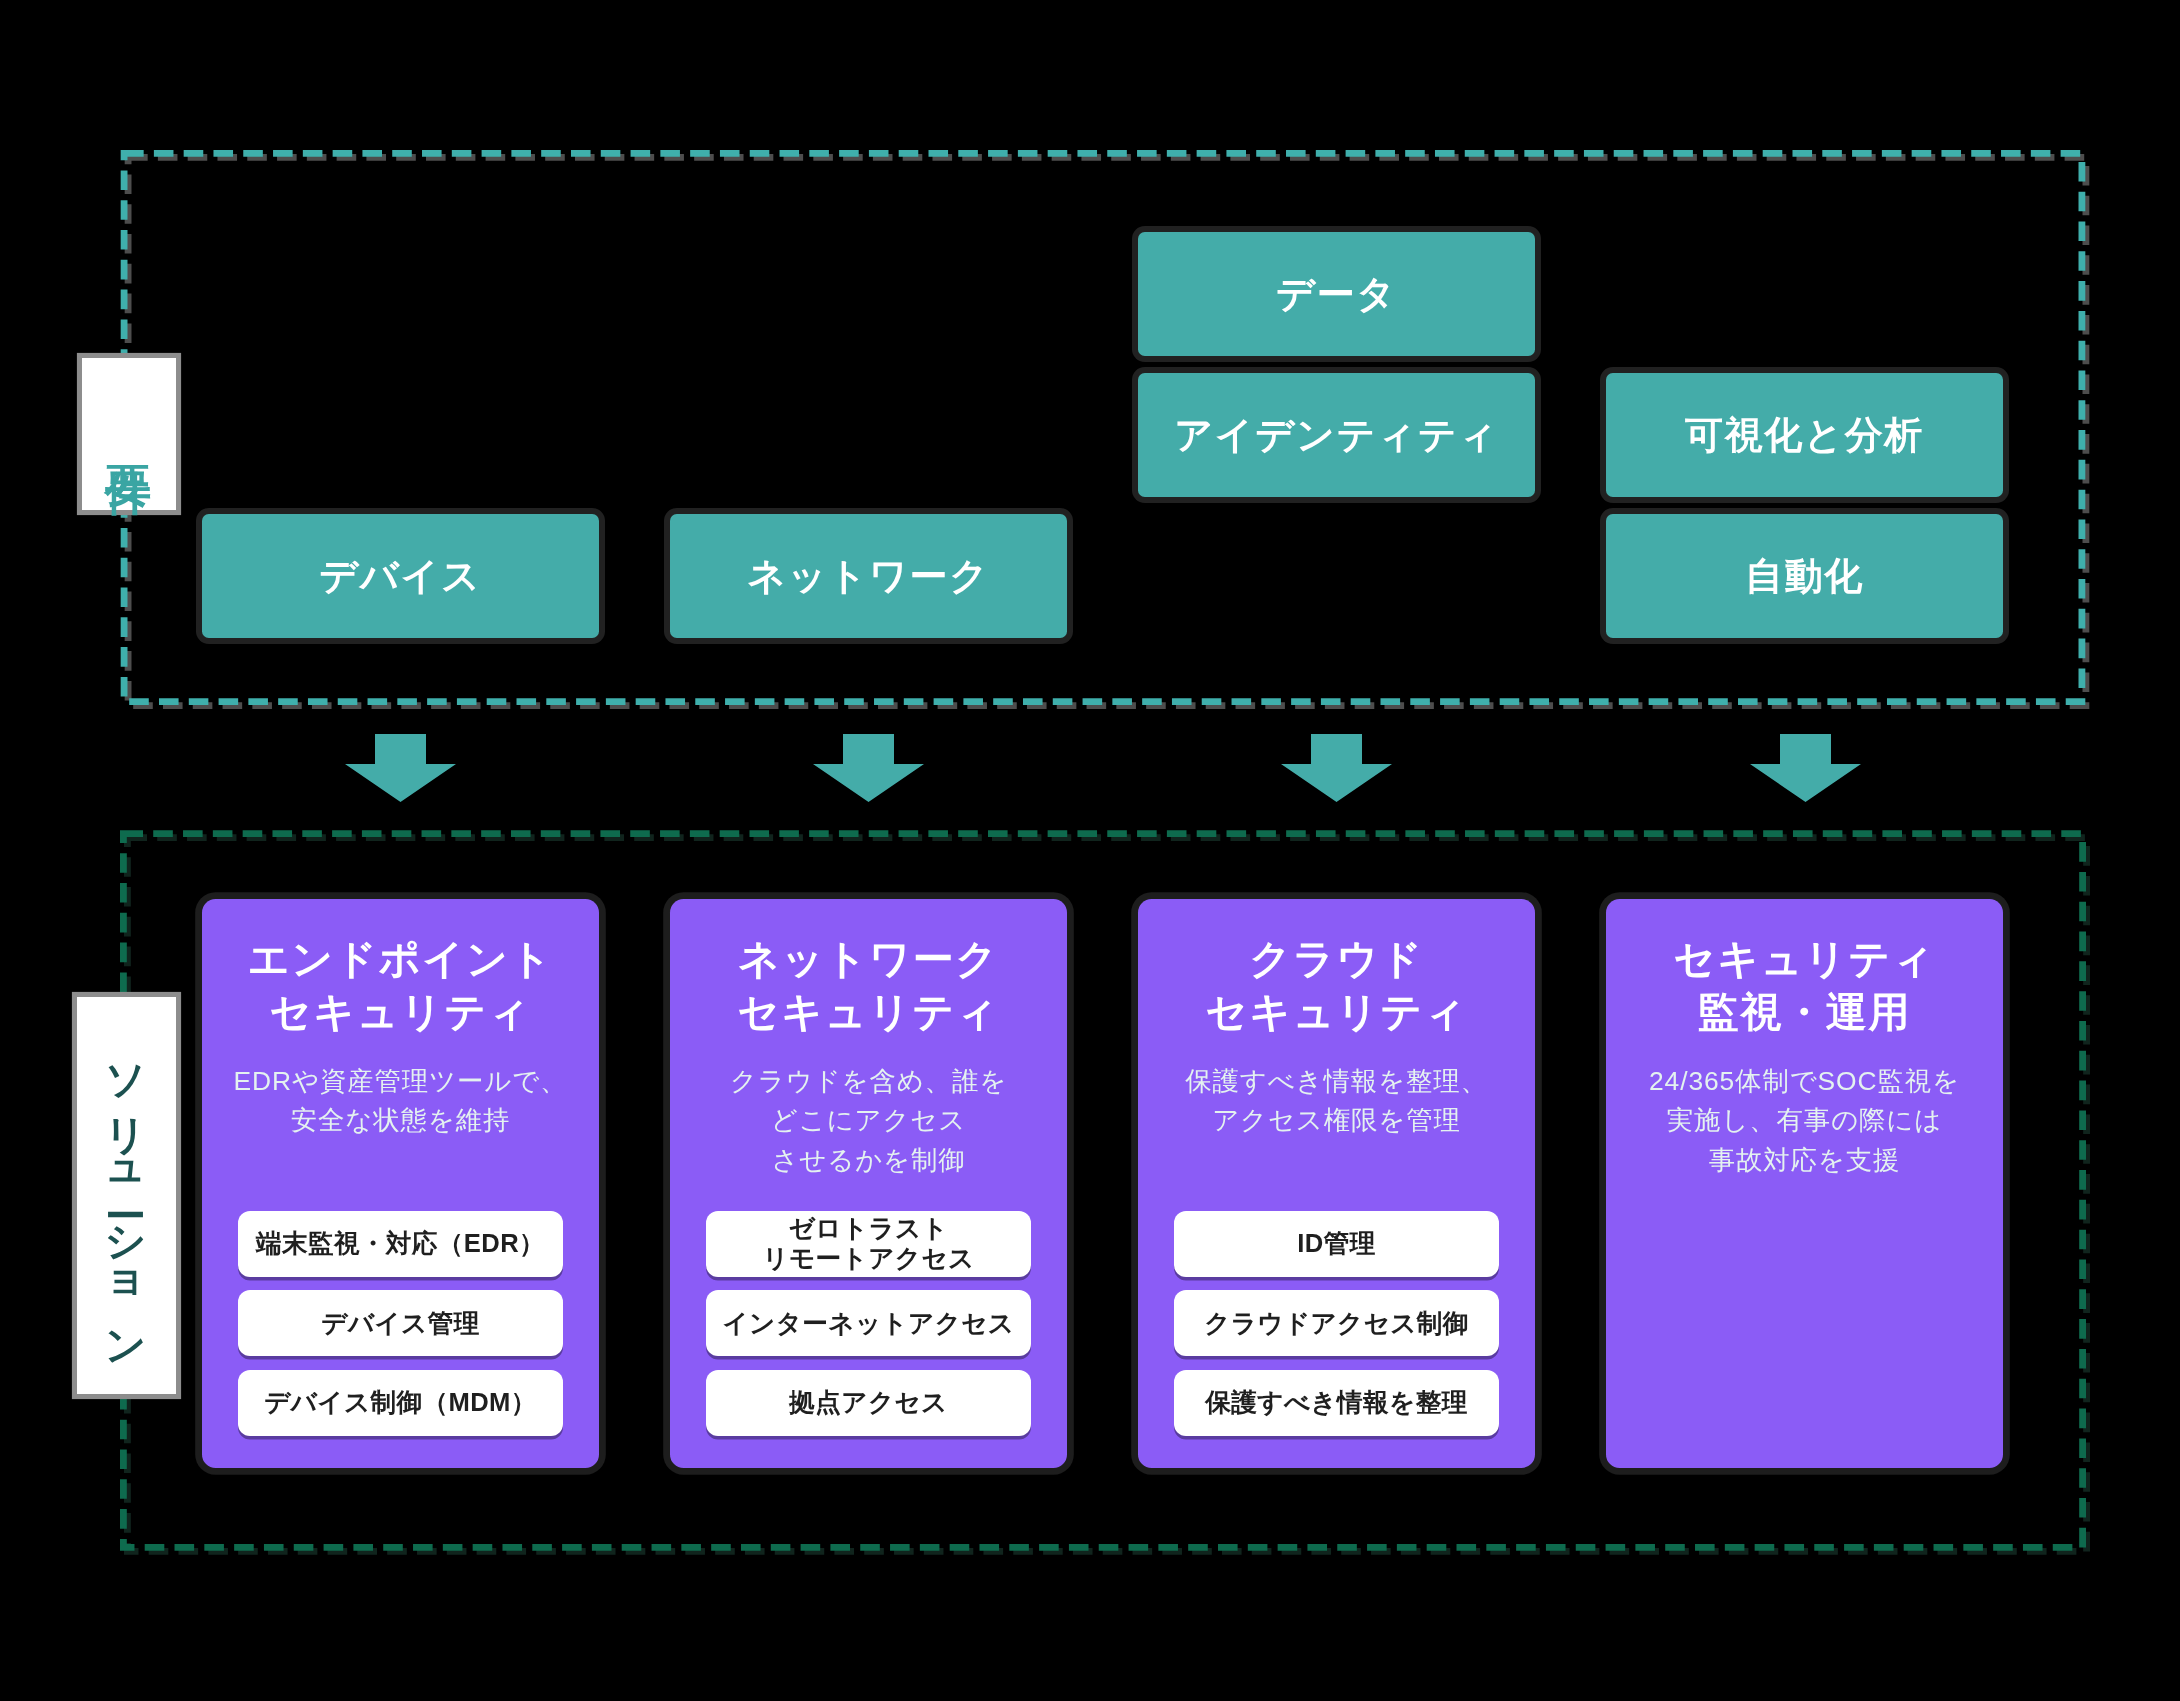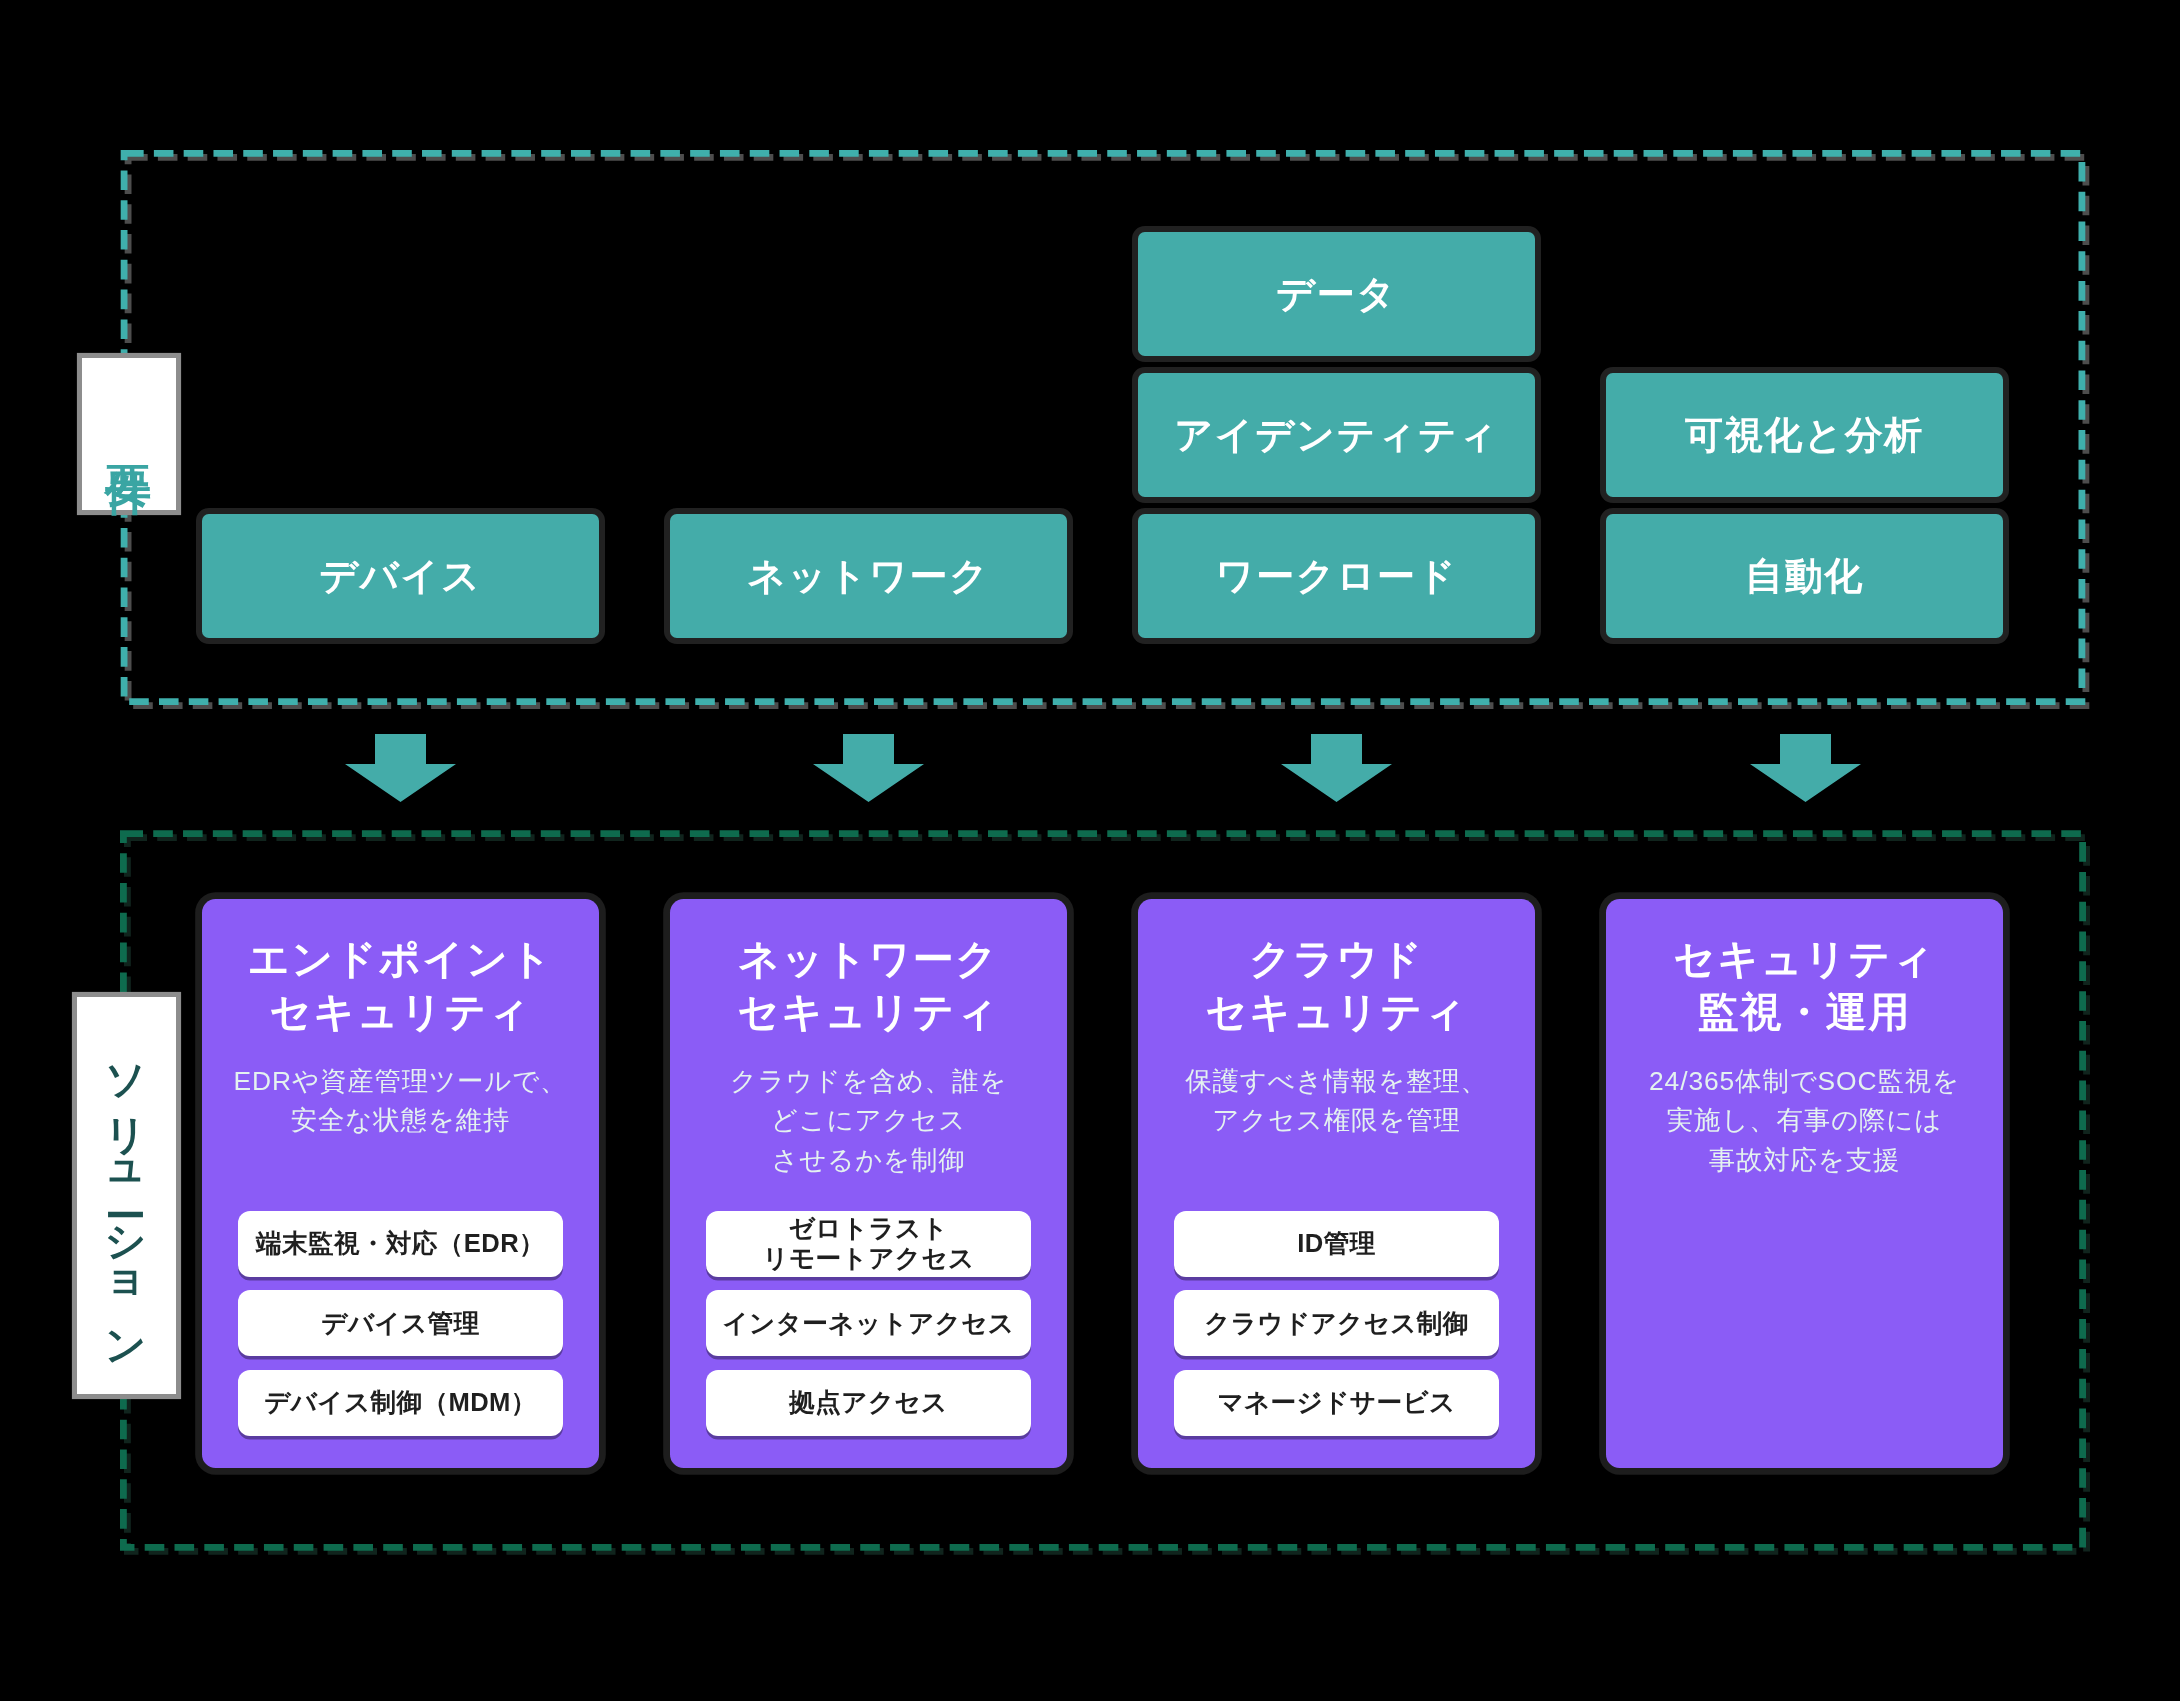--- a/index.html
+++ b/index.html
@@ -181,23 +181,20 @@
     <span>アイデンティティ</span>
   </div>
   <div class="req-box col4 row-mid">
     <span>可視化と分析</span>
   </div>
   <div class="req-box col1 row-bot">
     <span>デバイス</span>
   </div>
   <div class="req-box col2 row-bot">
     <span>ネットワーク</span>
-  </div>
-  <div class="req-box col3 row-bot">
-    <span>ワークロード</span>
   </div>
   <div class="req-box col4 row-bot">
     <span>自動化</span>
   </div>
 
   <div class="down-arrow arrow1"></div>
   <div class="down-arrow arrow2"></div>
   <div class="down-arrow arrow3"></div>
   <div class="down-arrow arrow4"></div>
 
@@ -228,21 +225,21 @@
   </div>
 
   <div class="sol-card col3">
     <h3 class="card-title">クラウド
 セキュリティ</h3>
     <p class="card-desc">保護すべき情報を整理、
 アクセス権限を管理</p>
     <div class="card-items">
       <div class="sol-item">ID管理</div>
       <div class="sol-item">クラウドアクセス制御</div>
-      <div class="sol-item">マネージドサービス</div>
+      <div class="sol-item">保護すべき情報を整理</div>
     </div>
   </div>
 
   <div class="sol-card col4">
     <h3 class="card-title">セキュリティ
 監視・運用</h3>
     <p class="card-desc">24/365体制でSOC監視を
 実施し、有事の際には
 事故対応を支援</p>
   </div>

